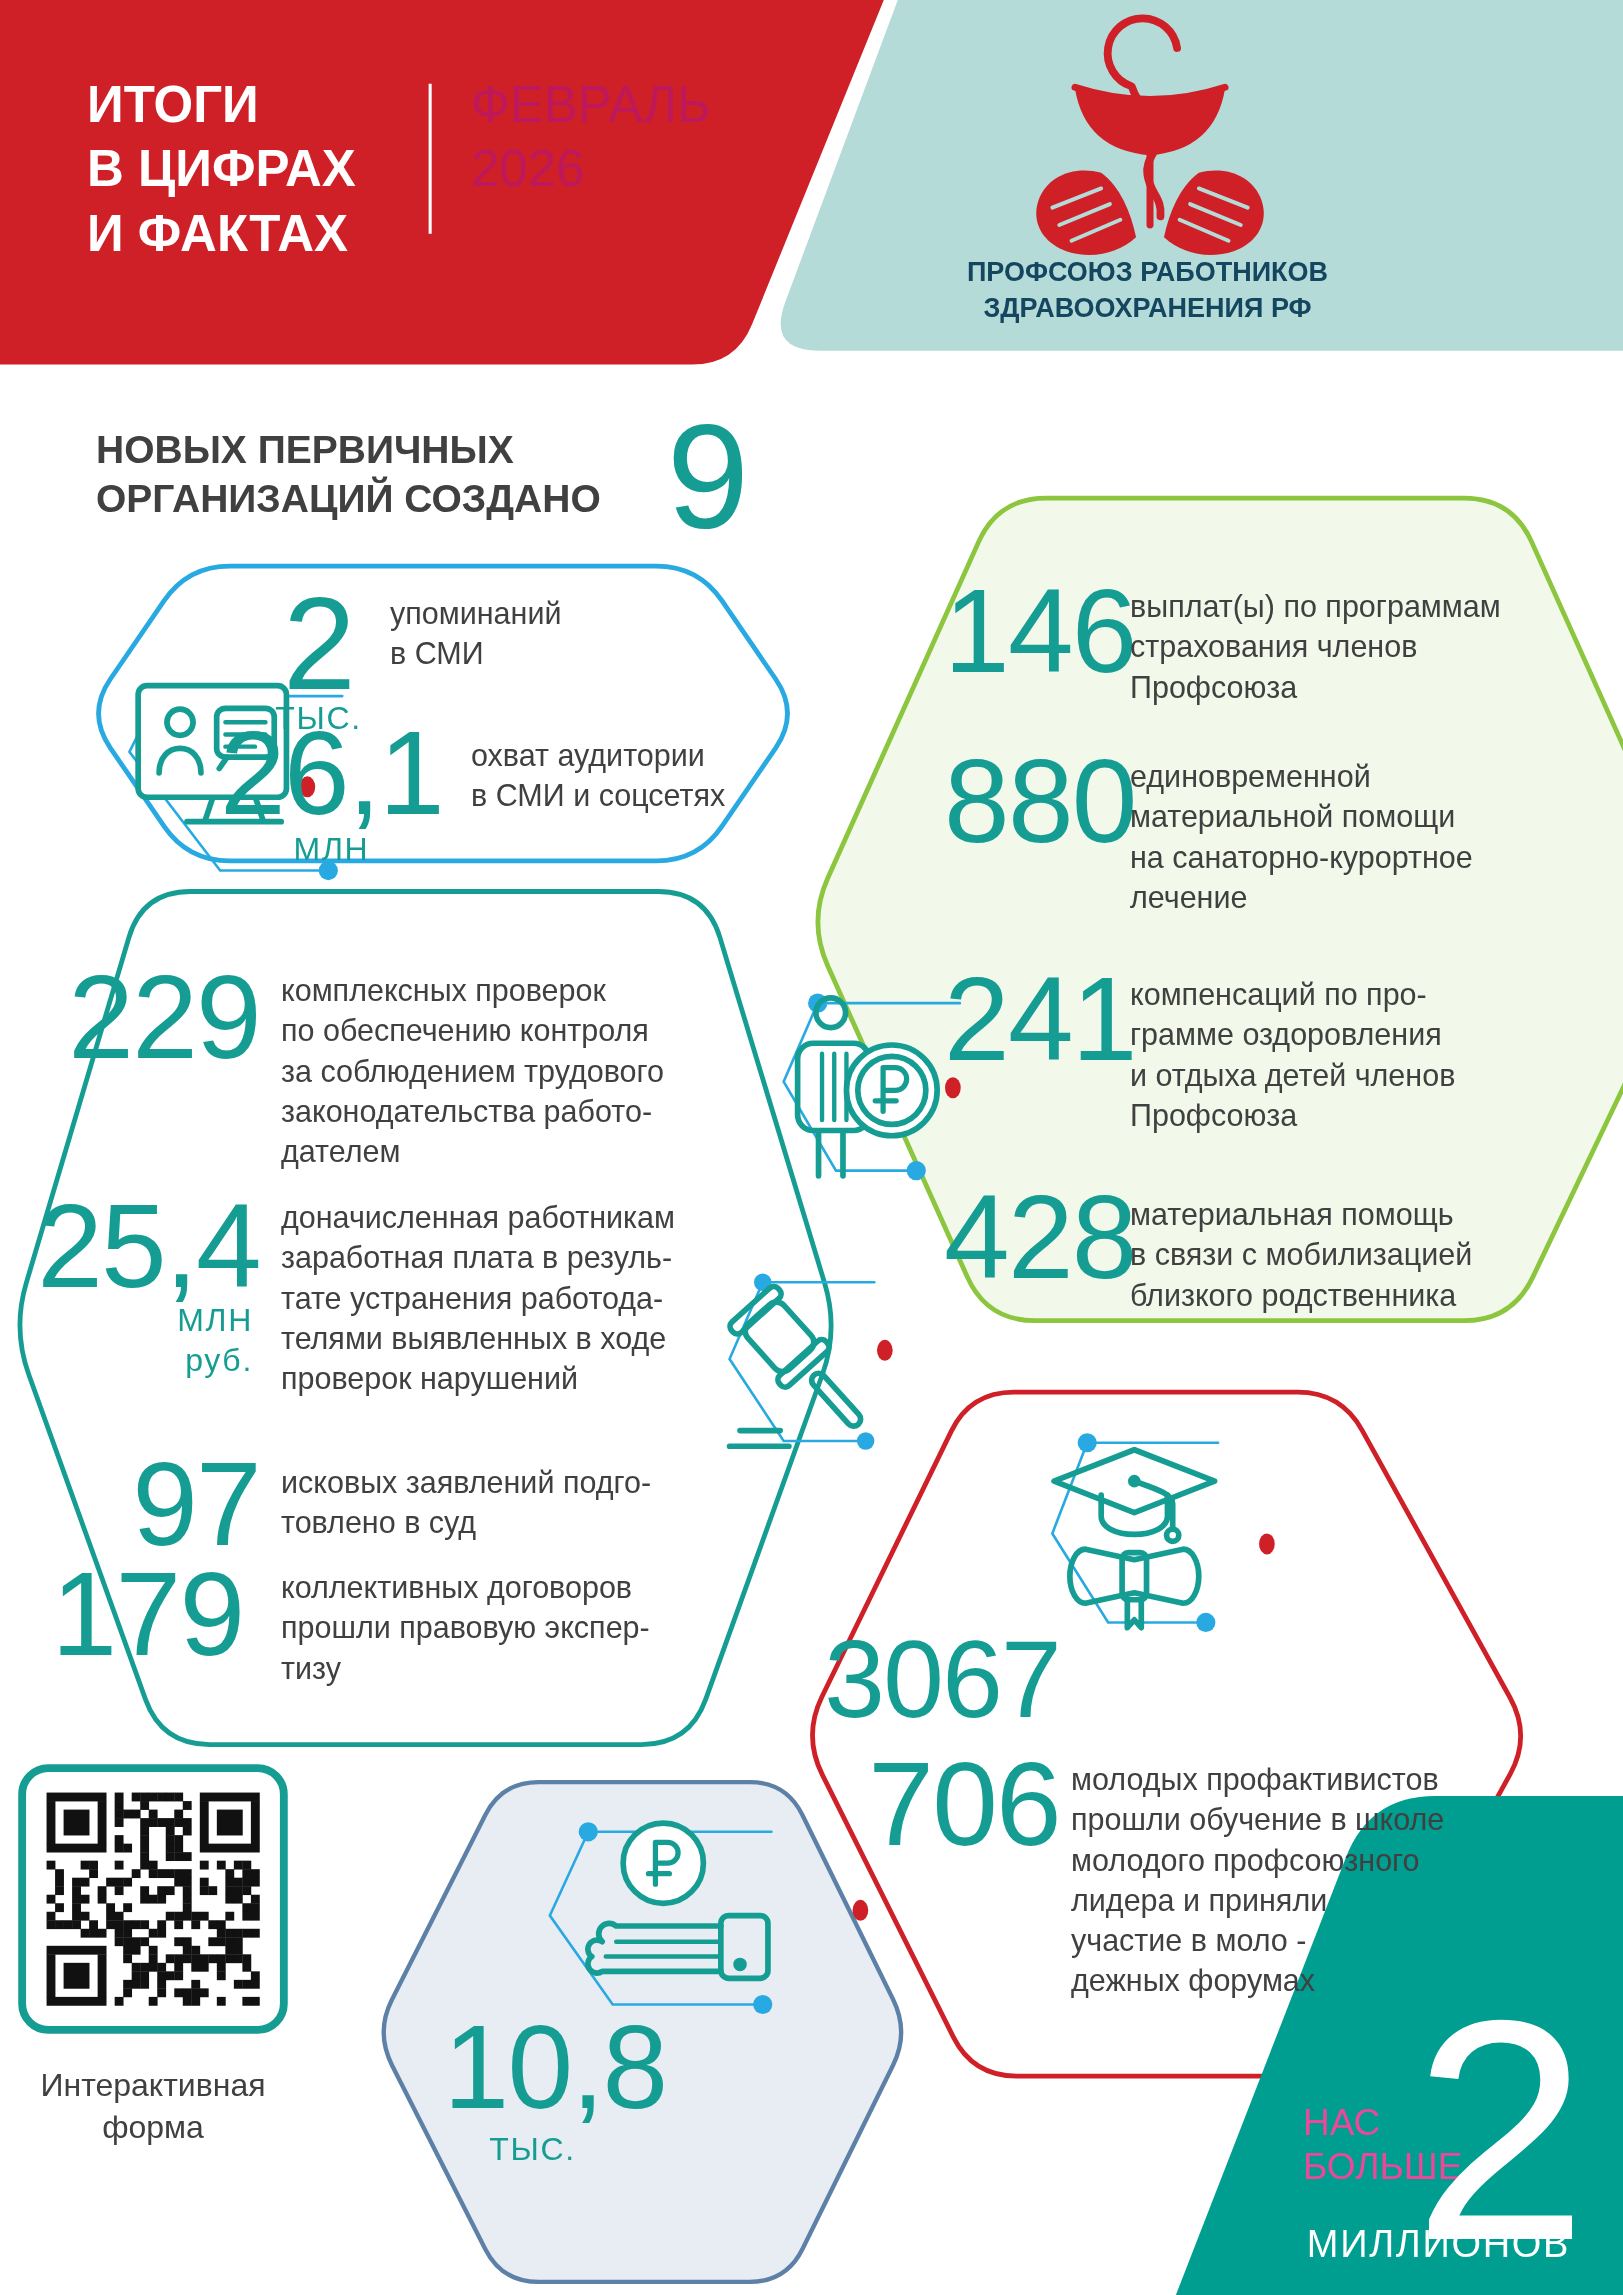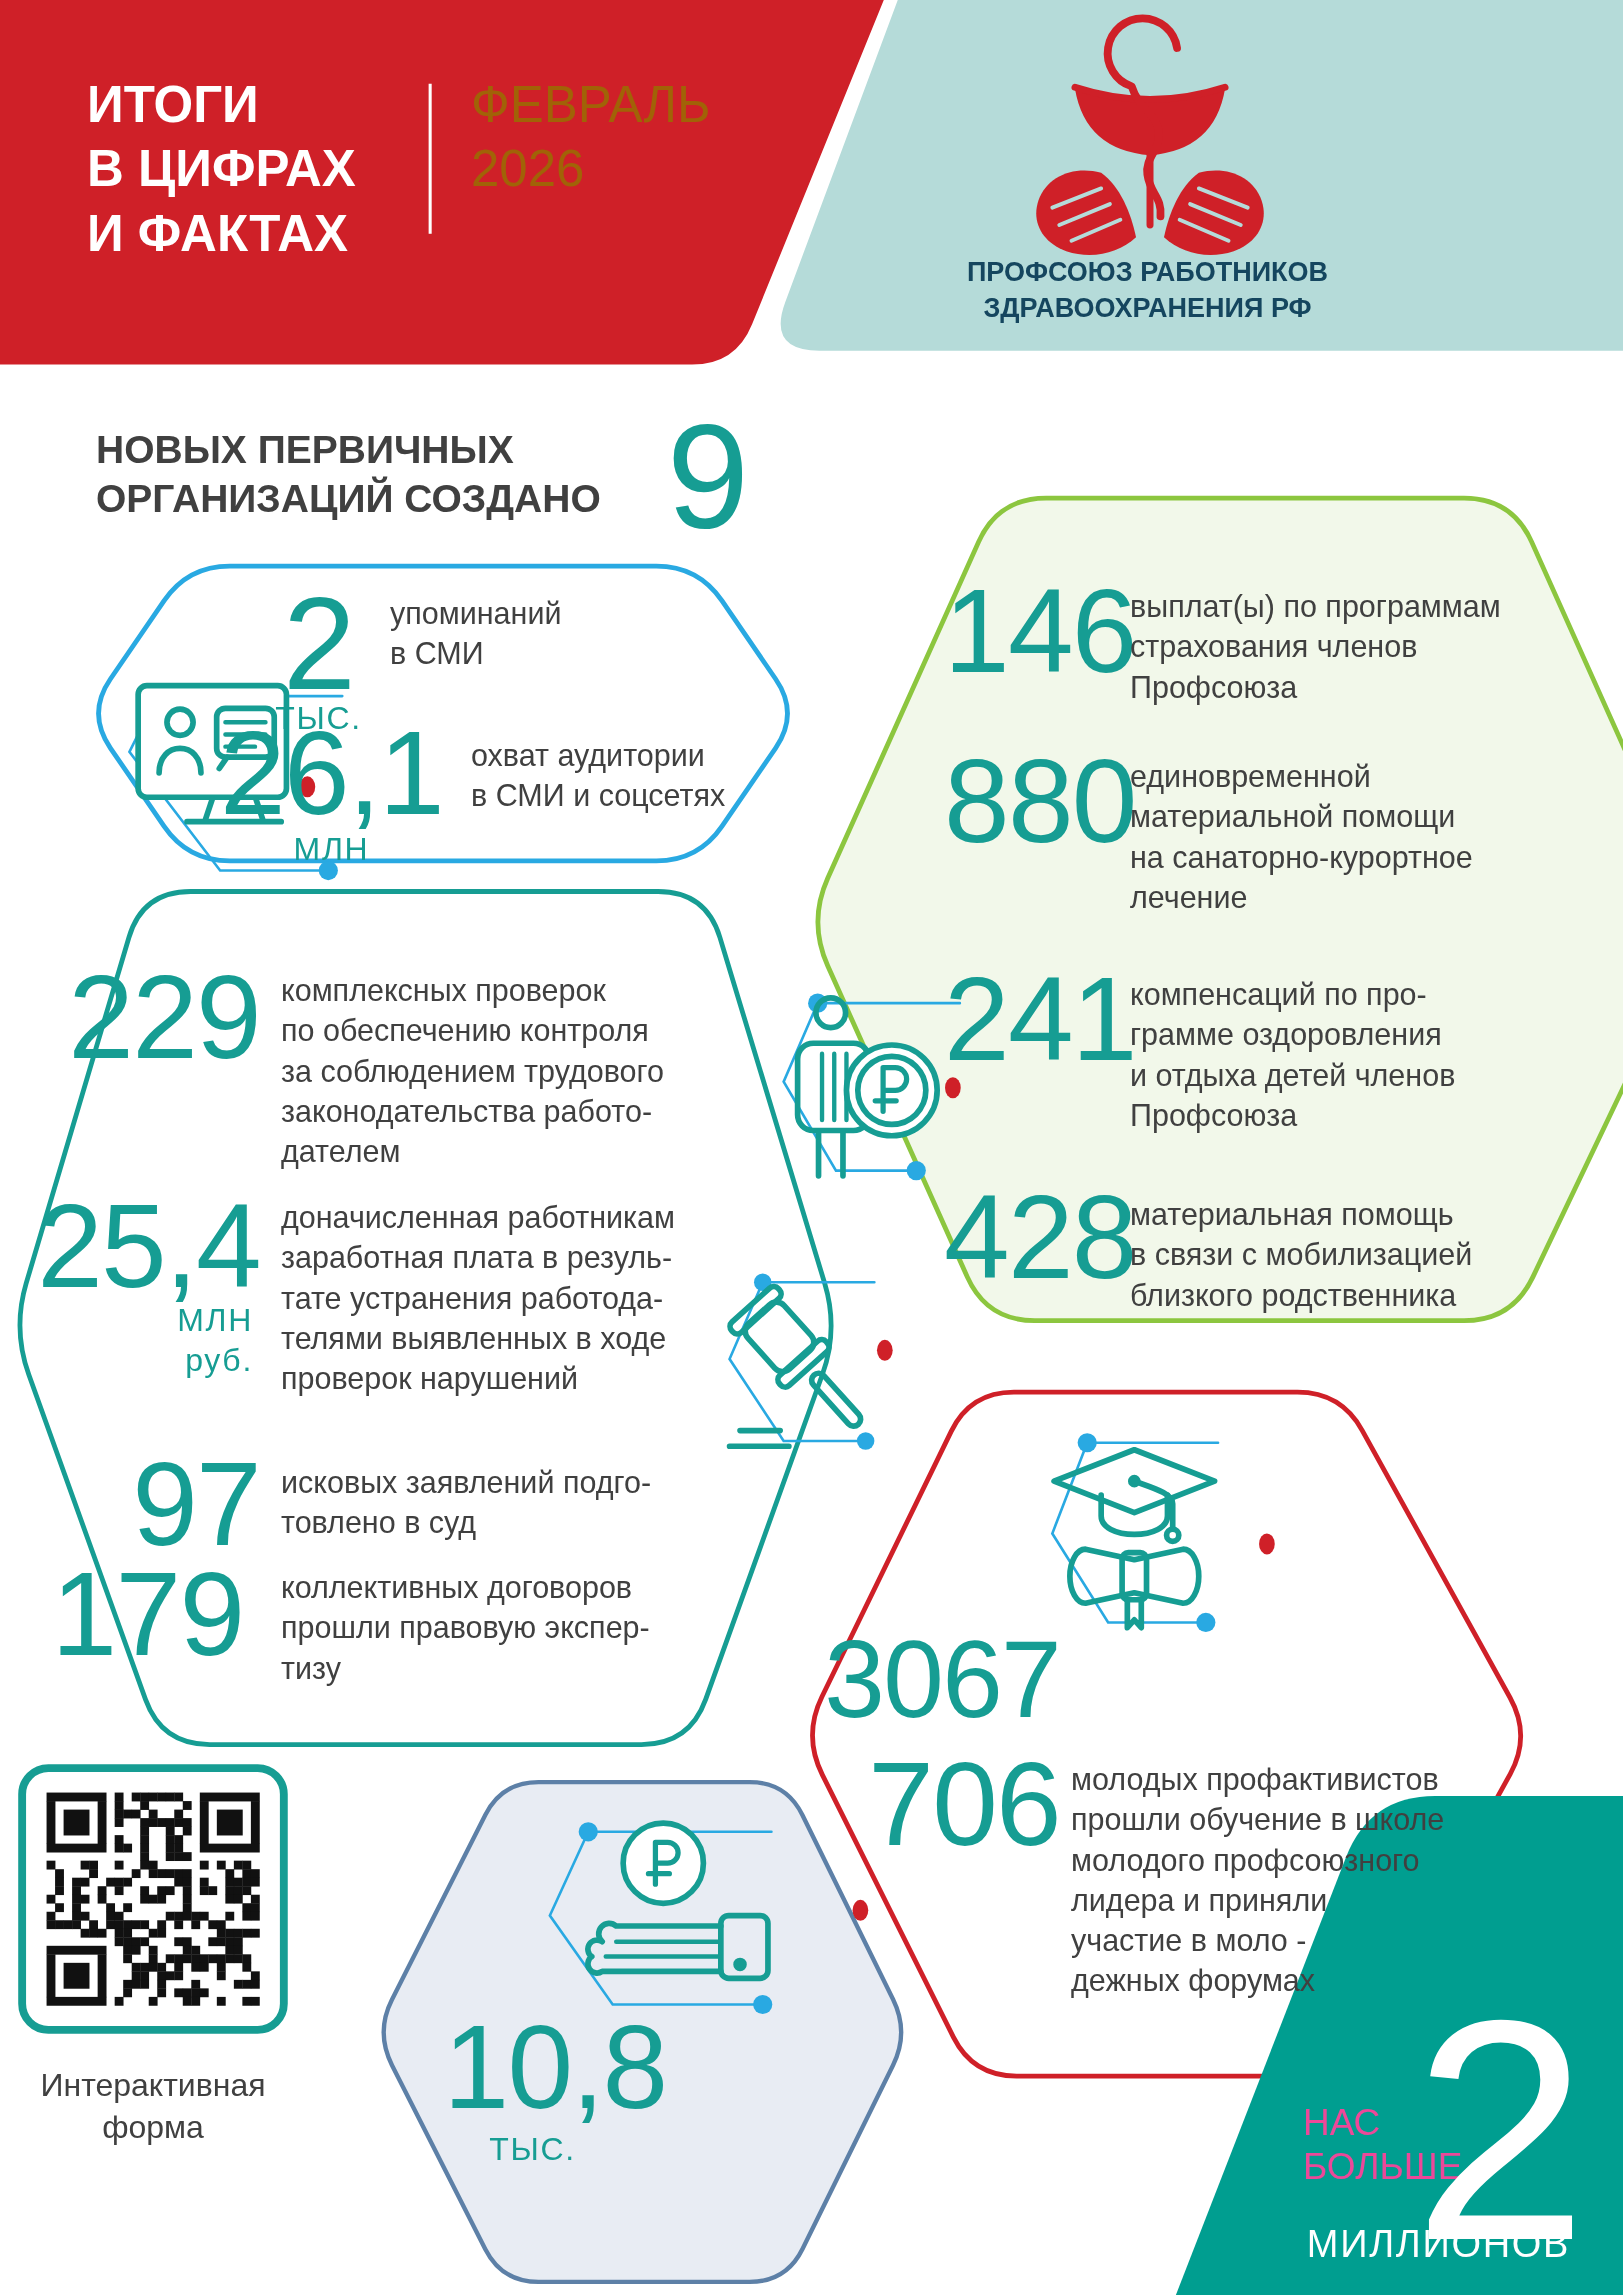--- a/index.html
+++ b/index.html
@@ -348,21 +348,21 @@
           <rect x="248.2" y="2289.24" width="10.16" height="10.16"></rect>
           <rect x="277.48" y="2289.24" width="10.16" height="10.16"></rect>
           <rect x="287.24" y="2289.24" width="10.16" height="10.16"></rect>
         </g>
   </g>
 </svg>
 
 <div class="abs txt white bold" style="left:87px;top:73px;font-size:51px;line-height:1.26;color:#fff;">ИТОГИ
 В ЦИФРАХ
 И ФАКТАХ</div>
-<div class="abs txt white" style="left:471px;top:73px;font-size:51px;line-height:1.26;color:#a16207;font-weight:500;">ФЕВРАЛЬ
+<div class="abs txt white" style="left:471px;top:73px;font-size:51px;line-height:1.26;color:#be185d;font-weight:500;">ФЕВРАЛЬ
 2026</div>
 <div class="abs txt center bold" style="left:947px;top:255px;width:401px;font-size:27px;line-height:1.32;color:#15465f;">ПРОФСОЮЗ РАБОТНИКОВ
 ЗДРАВООХРАНЕНИЯ РФ</div>
 
 <div class="abs txt bold" style="left:96px;top:425px;font-size:39px;line-height:1.26;">НОВЫХ ПЕРВИЧНЫХ
 ОРГАНИЗАЦИЙ СОЗДАНО</div>
 <div class="abs num center" style="left:659px;top:403px;width:96px;font-size:148px;">9</div>
 
 <div class="abs num center" style="left:262px;top:578px;width:113px;font-size:131px;">2</div>
 <div class="abs unit center" style="left:262px;top:698px;width:113px;">ТЫС.</div>

